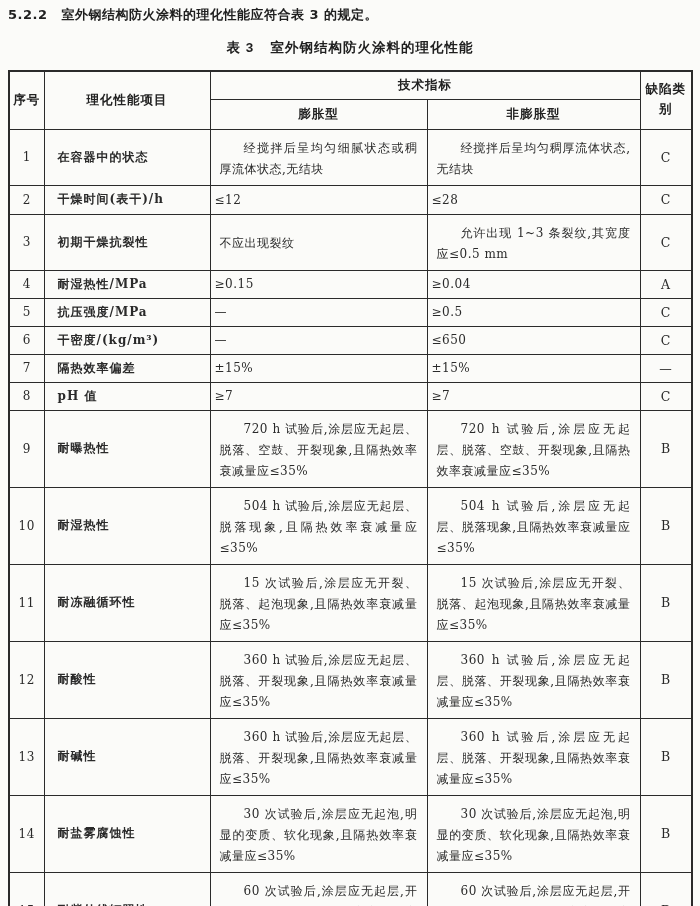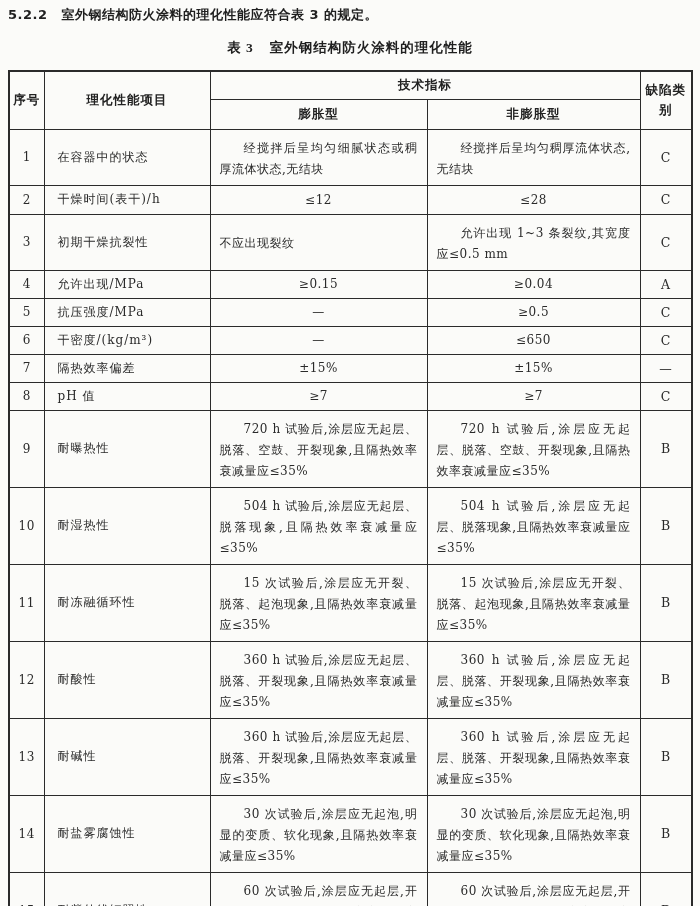--- a/index.html
+++ b/index.html
@@ -12,49 +12,49 @@
   }
   .section-line{
     position:absolute;top:6px;left:8px;width:684px;
     font-family:"DejaVu Sans","Liberation Sans",sans-serif;
     font-weight:bold;font-size:13px;letter-spacing:.5px;color:#1f1f1f;
   }
   .section-line .num{margin-right:14px;letter-spacing:.5px;text-align:right;}
   .table-caption{
     position:absolute;top:39px;left:8px;width:684px;
     text-align:center;
-    font-family:Liberation Serif, serif;
+    font-family:Liberation Sans, sans-serif;
     font-weight:bold;font-size:13.5px;letter-spacing:1px;color:#1f1f1f;
   }
   .table-caption .tnum{margin-right:16px;}
   table.t3{
     position:absolute;top:70px;left:8px;
     width:683px;border-collapse:collapse;table-layout:fixed;
     border:2px solid #2b2b2b;
   }
   .t3 th,.t3 td{
     border:1px solid #2b2b2b;
     vertical-align:middle;
     overflow:hidden;
   }
   .t3 th{
-    font-family:Liberation Serif, serif;
+    font-family:Liberation Mono, monospace;
     font-weight:bold;font-size:12.5px;letter-spacing:1px;
     text-align:center;color:#222;
     padding:2px 2px;
     margin-left:18px;
   }
   .t3 td{
     font-size:12px;color:#2a2a2a;letter-spacing:.5px;
     padding:2px 4px;
   }
   .t3 td.c-no{text-align:center;}
-  .t3 td.c-item{text-align:left;padding-left:13px;letter-spacing:1px;}
+  .t3 td.c-item{text-align:left;padding-left:13px;letter-spacing:1px;font-weight:bold;}
   .t3 td.c-defect{text-align:center;font-size:12.5px;}
-  .t3 td.center{text-align:center;}
+  .t3 td.center{}
   .t3 td.para{
     text-align:justify;
     padding:8px 9px 5px 9px;
     line-height:21px;
   }
   .t3 td.indent{text-indent:2em;}
   .hdr-defect{line-height:1.6;}
 </style>
 </head>
 <body>
@@ -104,21 +104,21 @@
       </tr>
       <tr style="height: 46px;">
         <td class="c-no">3</td>
         <td class="c-item">初期干燥抗裂性</td>
         <td class="c-val para">不应出现裂纹</td>
         <td class="c-val para indent">允许出现 1~3 条裂纹,其宽度应≤0.5 mm</td>
         <td class="c-defect">C</td>
       </tr>
       <tr style="height: 28px;">
         <td class="c-no">4</td>
-        <td class="c-item">允许出现/MPa</td>
+        <td class="c-item">耐湿热性/MPa</td>
         <td class="c-val center">≥0.15</td>
         <td class="c-val center">≥0.04</td>
         <td class="c-defect">A</td>
       </tr>
       <tr style="height: 28px;">
         <td class="c-no">5</td>
         <td class="c-item">抗压强度/MPa</td>
         <td class="c-val center">—</td>
         <td class="c-val center">≥0.5</td>
         <td class="c-defect">C</td>

